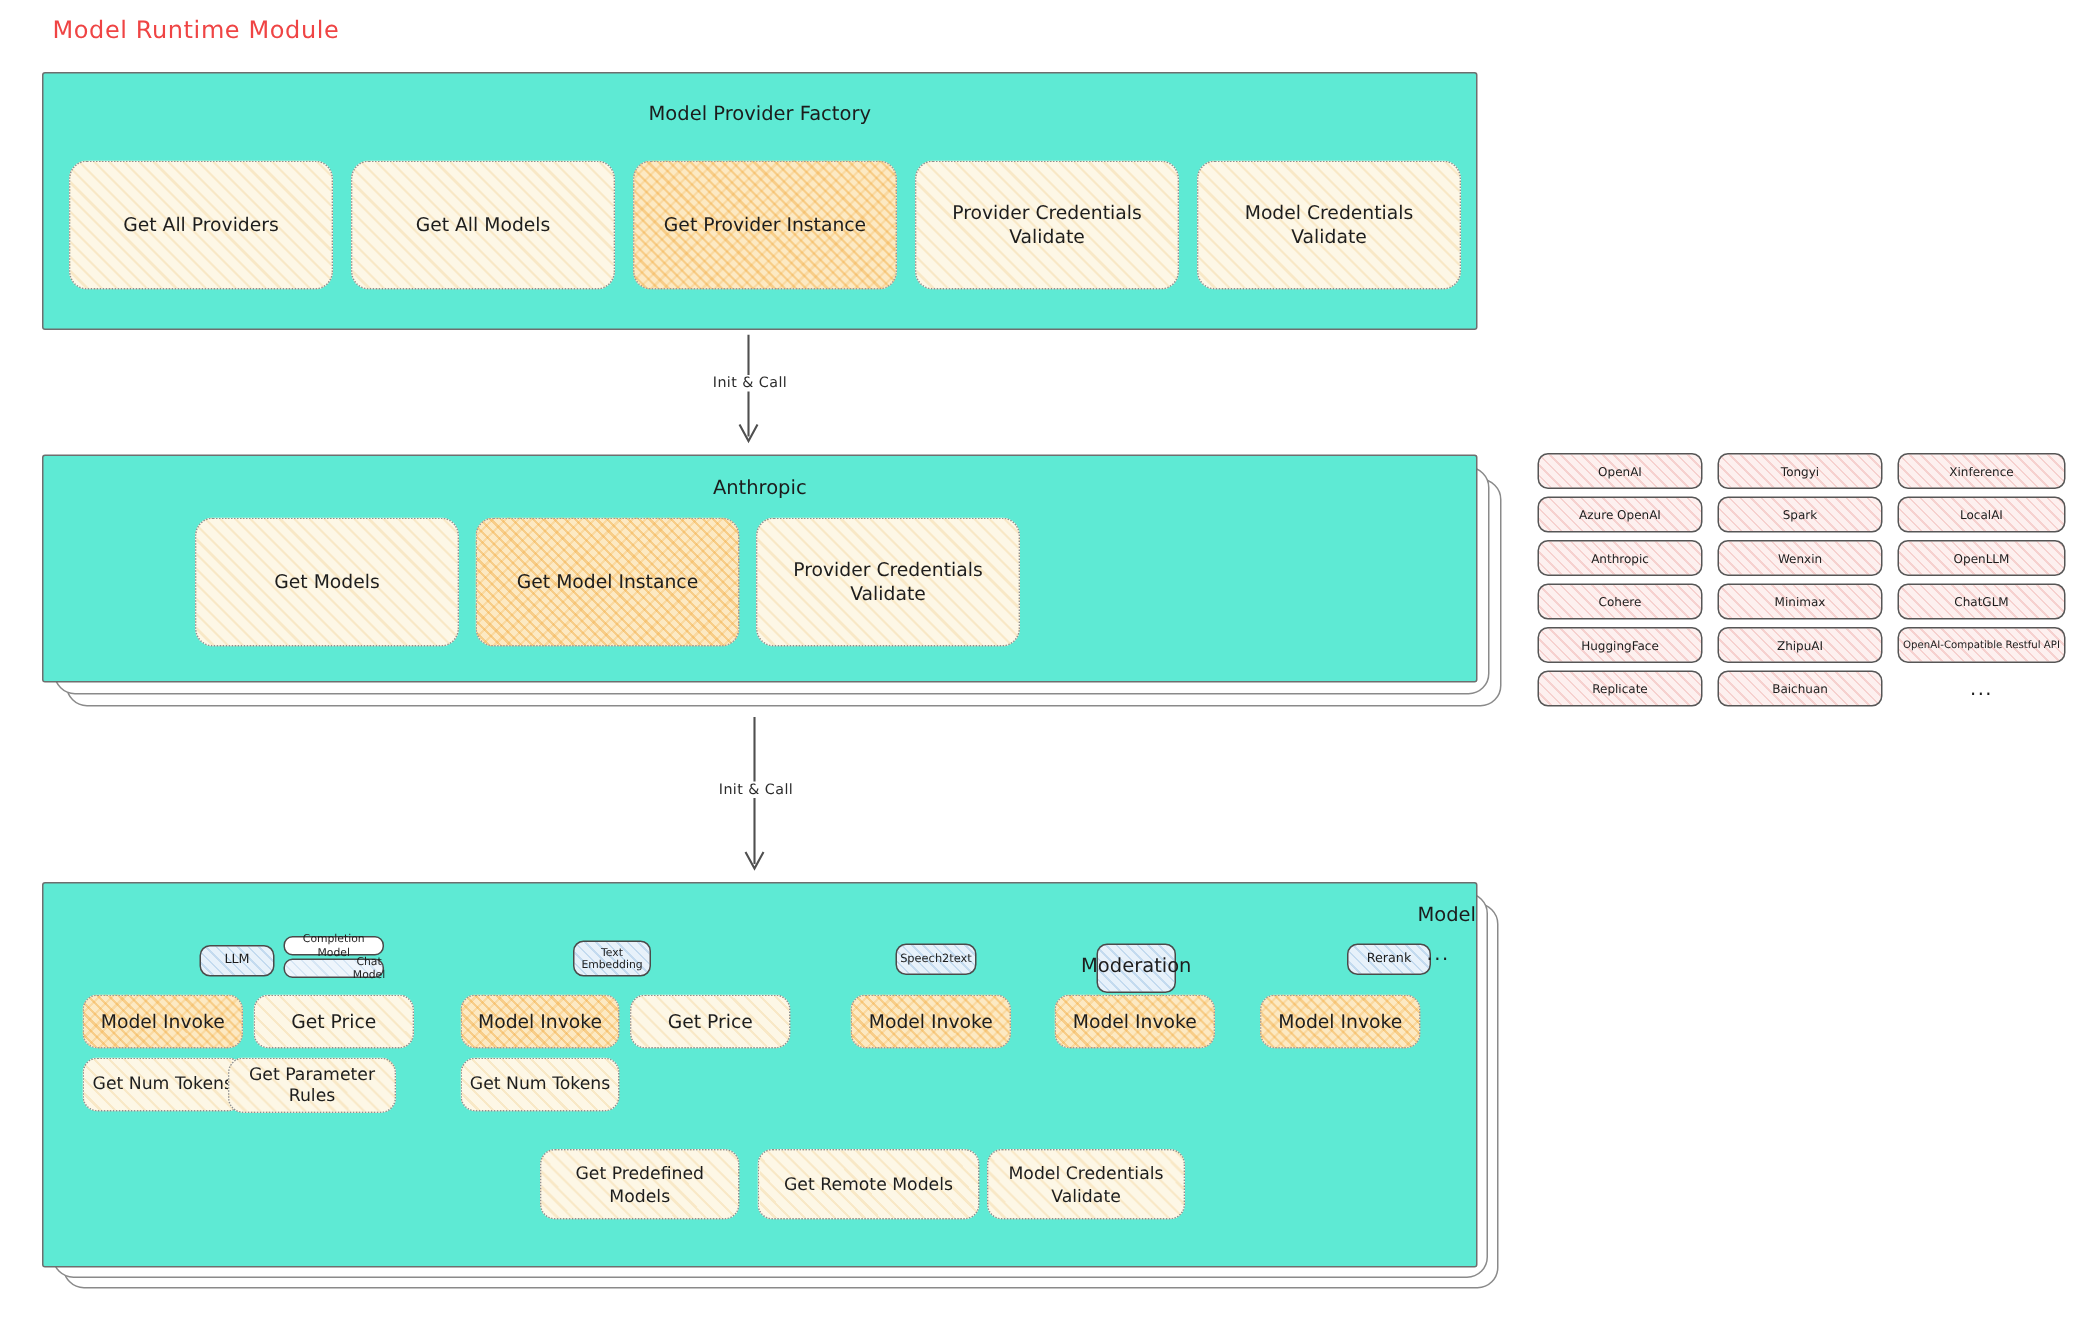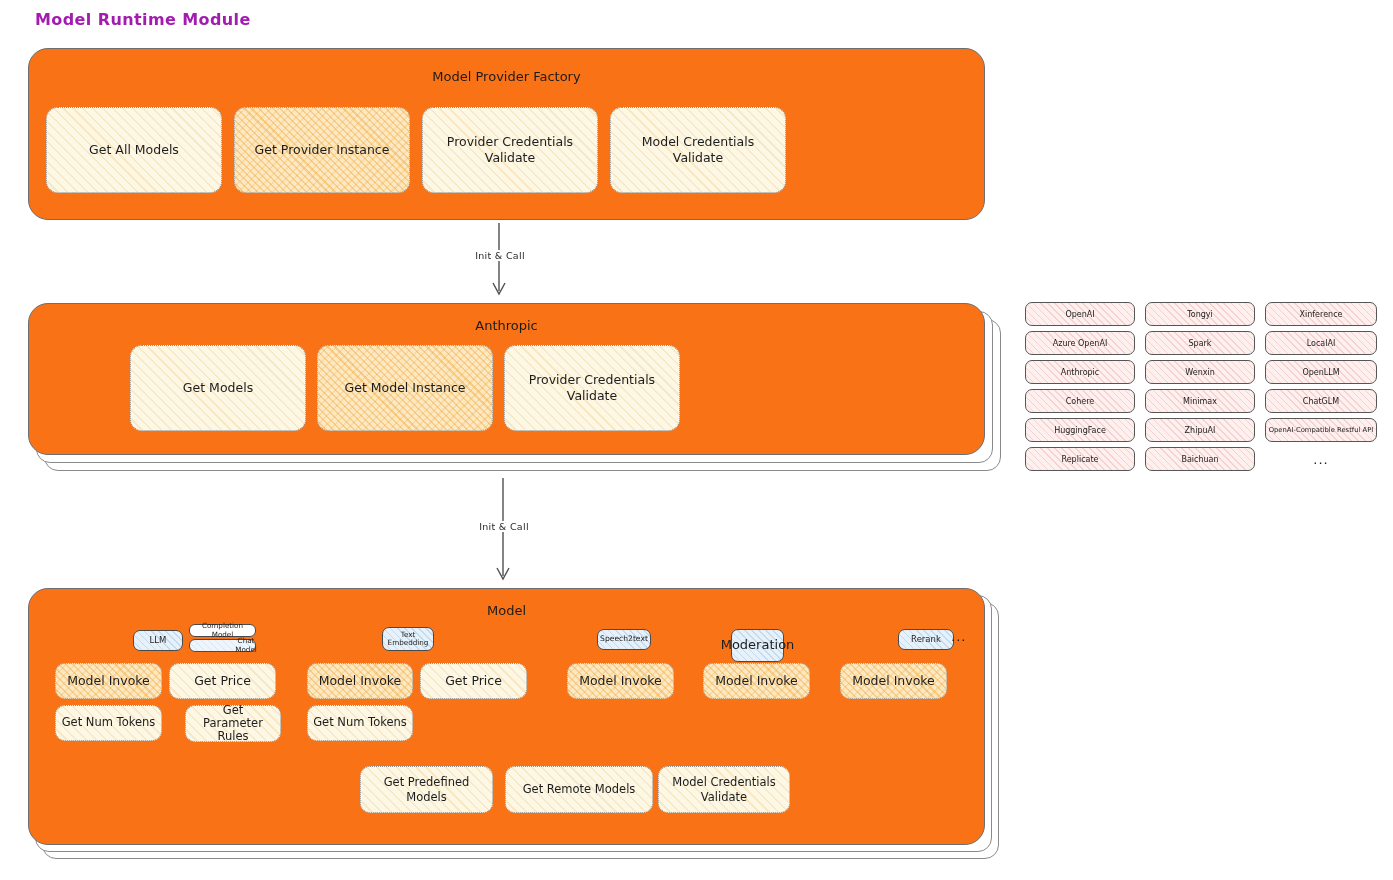--- a/index.html
+++ b/index.html
@@ -1,24 +1,24 @@
 <!DOCTYPE html>
 <html style="--yellow_fill: #fdf7e6; --yellow_hatch: #e9b256; --orange_fill: #fce9c3; --orange_hatch: #f0a028; --pink_fill: #fdf0ef; --pink_hatch: #e17873; --blue_fill: #e7f1fa; --blue_hatch: #78aad7; --ink: #1d1d1d;"><head>
 <meta charset="utf-8">
 <style>
   html,body{margin:0;padding:0;background:#fff;}
   body{width:1393px;height:880px;overflow:hidden;
        font-family:"DejaVu Sans","Liberation Sans",sans-serif;color:#1d1d1d;}
   #canvas{position:relative;width:1393px;height:880px;background:#fff;}
 
-  .page-title{position:absolute;left:35px;top:10px;font-size:16px;font-weight:700;
-              letter-spacing:.4px;color:#a21caf;}
+  .page-title{position:absolute;left:35px;top:10px;font-size:16px;font-weight:400;
+              letter-spacing:.4px;color:#ef4444;}
 
   
-  .big-box{position:absolute;background:#f97316;border:1.6px solid #6e6e6e;border-radius:20px;box-sizing:border-box;}
+  .big-box{position:absolute;background:#5eead4;border:1.6px solid #6e6e6e;border-radius:2px;box-sizing:border-box;}
   .stack-layer{position:absolute;background:#fff;border:1.4px solid #8a8a8a;border-radius:14px;box-sizing:border-box;}
   .sec-title{position:absolute;left:0;right:0;text-align:center;font-size:13px;color:#1c1c1c;}
 
   
   .fn{display:flex;align-items:center;justify-content:center;text-align:center;
       box-sizing:border-box;line-height:1.25;}
   .fn.lg{width:176px;height:86px;border-radius:12px;font-size:12.5px;padding:0 14px;}
   .yellow{background-color:var(--yellow_fill,#fdf7e6);
       background-image:repeating-linear-gradient(45deg,rgba(233,178,86,.22) 0px,rgba(233,178,86,.22) 1.5px,transparent 1.5px,transparent 7px);
       border:1.6px dotted #8f8f8f;}
@@ -67,20 +67,21 @@
 <body>
 
 <div id="canvas">
 
   <div class="page-title">Model Runtime Module</div>
 
   <div class="big-box" style="left:28px;top:48px;width:957px;height:172px;">
     <div class="sec-title" style="top:20px;">Model Provider Factory</div>
   </div>
   <div class="items-row" style="left:46px;top:107px;gap:12px;">
+      <div class="fn lg yellow">Get All Providers</div>
       <div class="fn lg yellow">Get All Models</div>
       <div class="fn lg orange">Get Provider Instance</div>
       <div class="fn lg yellow">Provider Credentials Validate</div>
       <div class="fn lg yellow">Model Credentials Validate</div>
     </div>
 
   <svg class="arrow-svg" style="left:490px;top:223px;" width="18" height="76">
     <line x1="9" y1="0" x2="9" y2="68" stroke="#4f4f4f" stroke-width="1.4"></line>
     <path d="M3,60 L9,71 L15,60" fill="none" stroke="#4f4f4f" stroke-width="1.4"></path>
   </svg>
@@ -120,35 +121,35 @@
 
   <svg class="arrow-svg" style="left:494px;top:478px;" width="18" height="106">
     <line x1="9" y1="0" x2="9" y2="98" stroke="#4f4f4f" stroke-width="1.4"></line>
     <path d="M3,90 L9,101 L15,90" fill="none" stroke="#4f4f4f" stroke-width="1.4"></path>
   </svg>
   <span class="arrow-label" style="left:456px;top:521px;">Init &amp; Call</span>
 
   <div class="stack-layer" style="left:42px;top:602px;width:957px;height:257px;"></div>
   <div class="stack-layer" style="left:35px;top:595px;width:957px;height:257px;"></div>
   <div class="big-box" style="left:28px;top:588px;width:957px;height:257px;">
-    <div class="sec-title" style="top:14px;">Model</div>
+    <div class="sec-title" style="top:14px;text-align:right;">Model</div>
 
     <div class="tab blue" style="left:104px;top:41px;width:50px;height:21px;">LLM</div>
     <div class="tab white-tab" style="left:160px;top:35px;width:67px;height:13px;">Completion Model</div>
     <div class="tab bluish-tab" style="left:160px;top:50px;width:67px;height:13px;">Chat Model</div>
     <div class="tab blue" style="left:353px;top:38px;width:52px;height:24px;font-size:7.2px;padding:1px 4px;">Text Embedding</div>
     <div class="tab blue" style="left:568px;top:40px;width:54px;height:21px;font-size:7.6px;">Speech2text</div>
     <div class="tab blue" style="left:702px;top:40px;width:53px;height:33px;font-size:13px;">Moderation</div>
     <div class="tab blue" style="left:869px;top:40px;width:56px;height:21px;">Rerank</div>
     <div class="ellipsis" style="left:922px;top:40px;">...</div>
 
     <div class="fn-sm orange" style="left:26px;top:74px;width:107px;">Model Invoke</div>
     <div class="fn-sm yellow" style="left:140px;top:74px;width:107px;">Get Price</div>
     <div class="fn-sm yellow" style="left:26px;top:116px;width:107px;font-size:11.5px;">Get Num Tokens</div>
-    <div class="fn-sm yellow" style="left:156px;top:116px;width:96px;height:37px;font-size:11.5px;padding:0 6px;">Get Parameter Rules</div>
+    <div class="fn-sm yellow" style="left:123px;top:116px;width:112px;height:37px;font-size:11.5px;padding:0 6px;">Get Parameter Rules</div>
 
     <div class="fn-sm orange" style="left:278px;top:74px;width:106px;">Model Invoke</div>
     <div class="fn-sm yellow" style="left:391px;top:74px;width:107px;">Get Price</div>
     <div class="fn-sm yellow" style="left:278px;top:116px;width:106px;font-size:11.5px;">Get Num Tokens</div>
 
     <div class="fn-sm orange" style="left:538px;top:74px;width:107px;">Model Invoke</div>
     <div class="fn-sm orange" style="left:674px;top:74px;width:107px;">Model Invoke</div>
     <div class="fn-sm orange" style="left:811px;top:74px;width:107px;">Model Invoke</div>
 
     <div class="fn-bottom yellow" style="left:331px;top:177px;width:133px;">Get Predefined Models</div>

